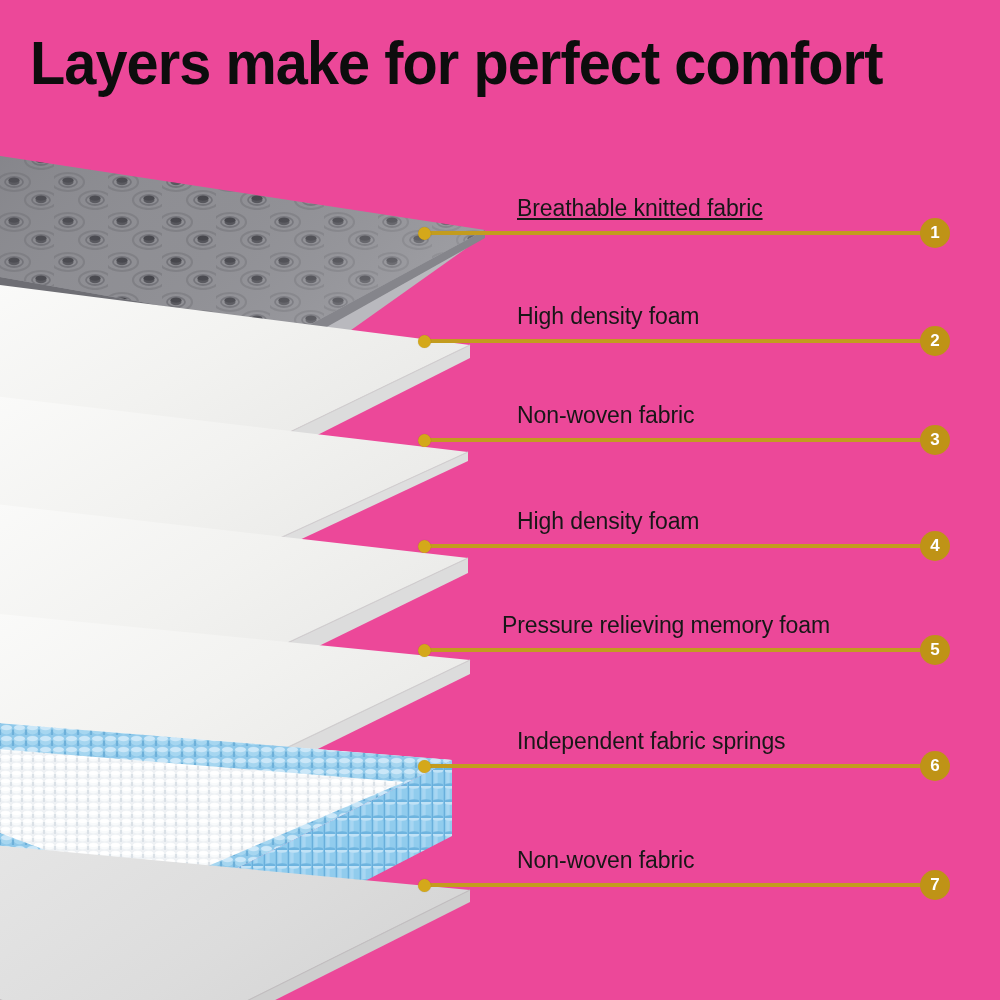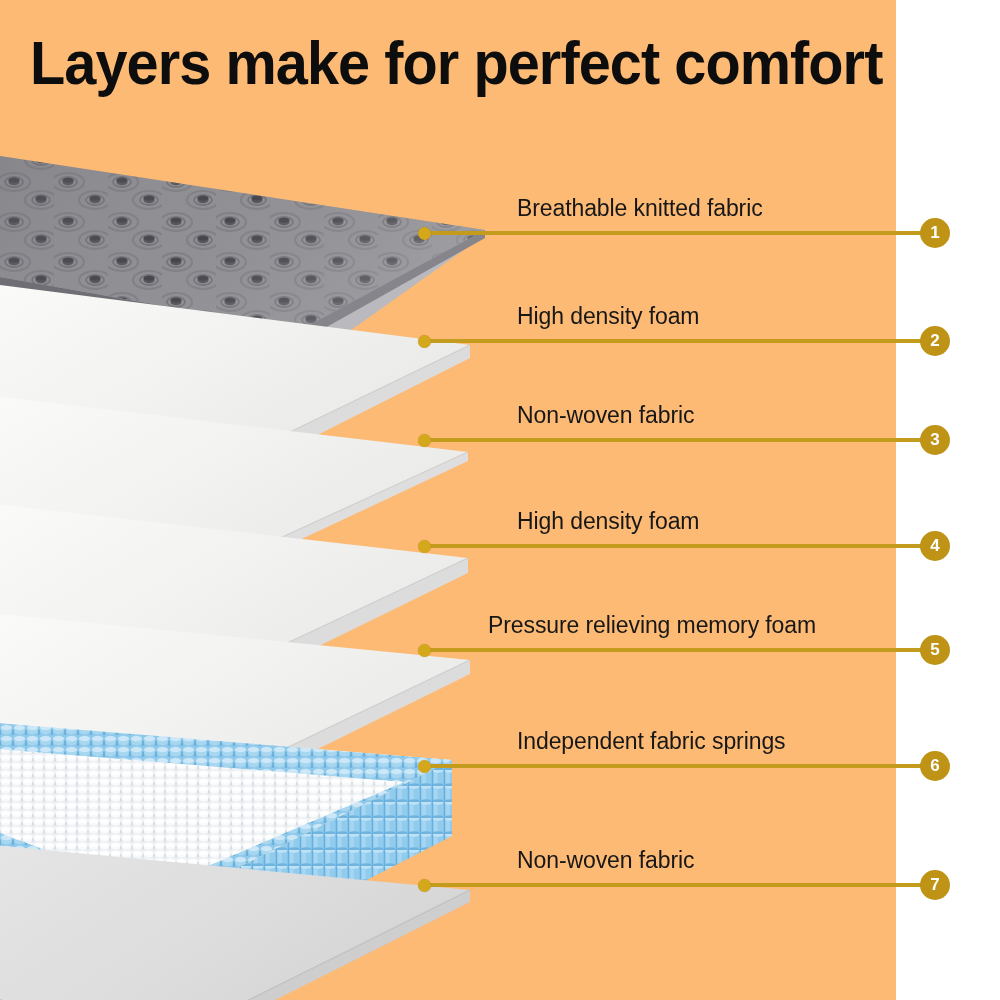--- a/index.html
+++ b/index.html
@@ -4,22 +4,22 @@
 <style>
   * { margin:0; padding:0; box-sizing:border-box; }
   html, body {
     width:1000px; height:1000px;
     background:#ffffff;
     font-family:"Liberation Sans", sans-serif;
     overflow:hidden;
   }
   #stage {
     position:relative;
-    width:896px; height:1000px;
-    background:#fdba74;
+    width:1000px; height:1000px;
+    background:#ec4899;
   }
 
   
   #title {
     position:absolute;
     left:30px; top:28px;
     width:950px;
     font-family:"Liberation Sans", sans-serif;
     font-weight:bold;
     font-size:62px;
@@ -199,21 +199,21 @@
       <g>
         <polygon points="-40,712 470,760 148,920 -40,856" fill="url(#nwTop)"></polygon>
         <polygon points="-40,856 148,920 148,934 -40,870" fill="#c6c6c6"></polygon>
         <polygon points="148,920 470,760 470,772 148,934" fill="#cecece"></polygon>
         <polyline points="-40,856 148,920 470,760" fill="none" stroke="#c0c0c0" stroke-width="1.1"></polyline>
       </g>
     </svg>
   </div>
 
   <div class="callout" style="left:0; top:233px;">
-    <div class="callout-label" style="left:517px;">Breathable knitted fabric</div>
+    <div class="callout-label" style="left:517px;text-decoration:underline;">Breathable knitted fabric</div>
     <div class="callout-line" style="left:424px; width:508px;"></div>
     <div class="callout-dot" style="left:418px;"></div>
     <div class="callout-badge" style="left:920px;">1</div>
   </div>
 
   <div class="callout" style="left:0; top:341px;">
     <div class="callout-label" style="left:517px;">High density foam</div>
     <div class="callout-line" style="left:424px; width:508px;"></div>
     <div class="callout-dot" style="left:418px;"></div>
     <div class="callout-badge" style="left:920px;">2</div>
@@ -227,21 +227,21 @@
   </div>
 
   <div class="callout" style="left:0; top:546px;">
     <div class="callout-label" style="left:517px;">High density foam</div>
     <div class="callout-line" style="left:424px; width:508px;"></div>
     <div class="callout-dot" style="left:418px;"></div>
     <div class="callout-badge" style="left:920px;">4</div>
   </div>
 
   <div class="callout" style="left:0; top:650px;">
-    <div class="callout-label" style="left:488px;">Pressure relieving memory foam</div>
+    <div class="callout-label" style="left:502px;">Pressure relieving memory foam</div>
     <div class="callout-line" style="left:424px; width:508px;"></div>
     <div class="callout-dot" style="left:418px;"></div>
     <div class="callout-badge" style="left:920px;">5</div>
   </div>
 
   <div class="callout" style="left:0; top:766px;">
     <div class="callout-label" style="left:517px;">Independent fabric springs</div>
     <div class="callout-line" style="left:424px; width:508px;"></div>
     <div class="callout-dot" style="left:418px;"></div>
     <div class="callout-badge" style="left:920px;">6</div>

